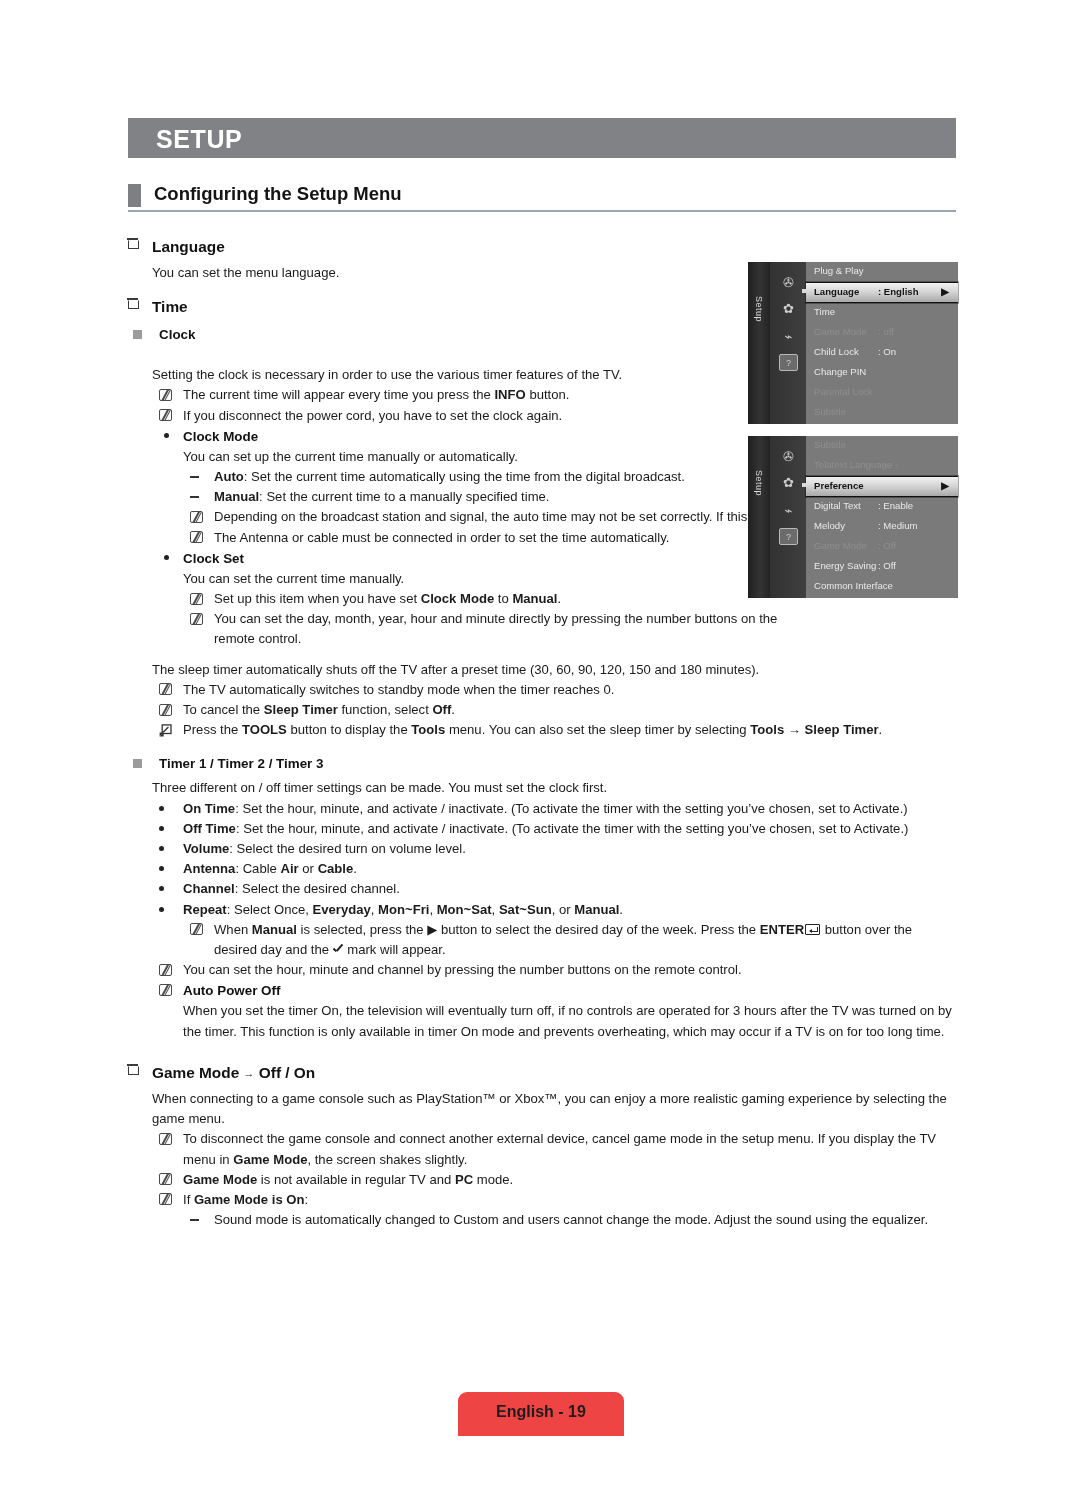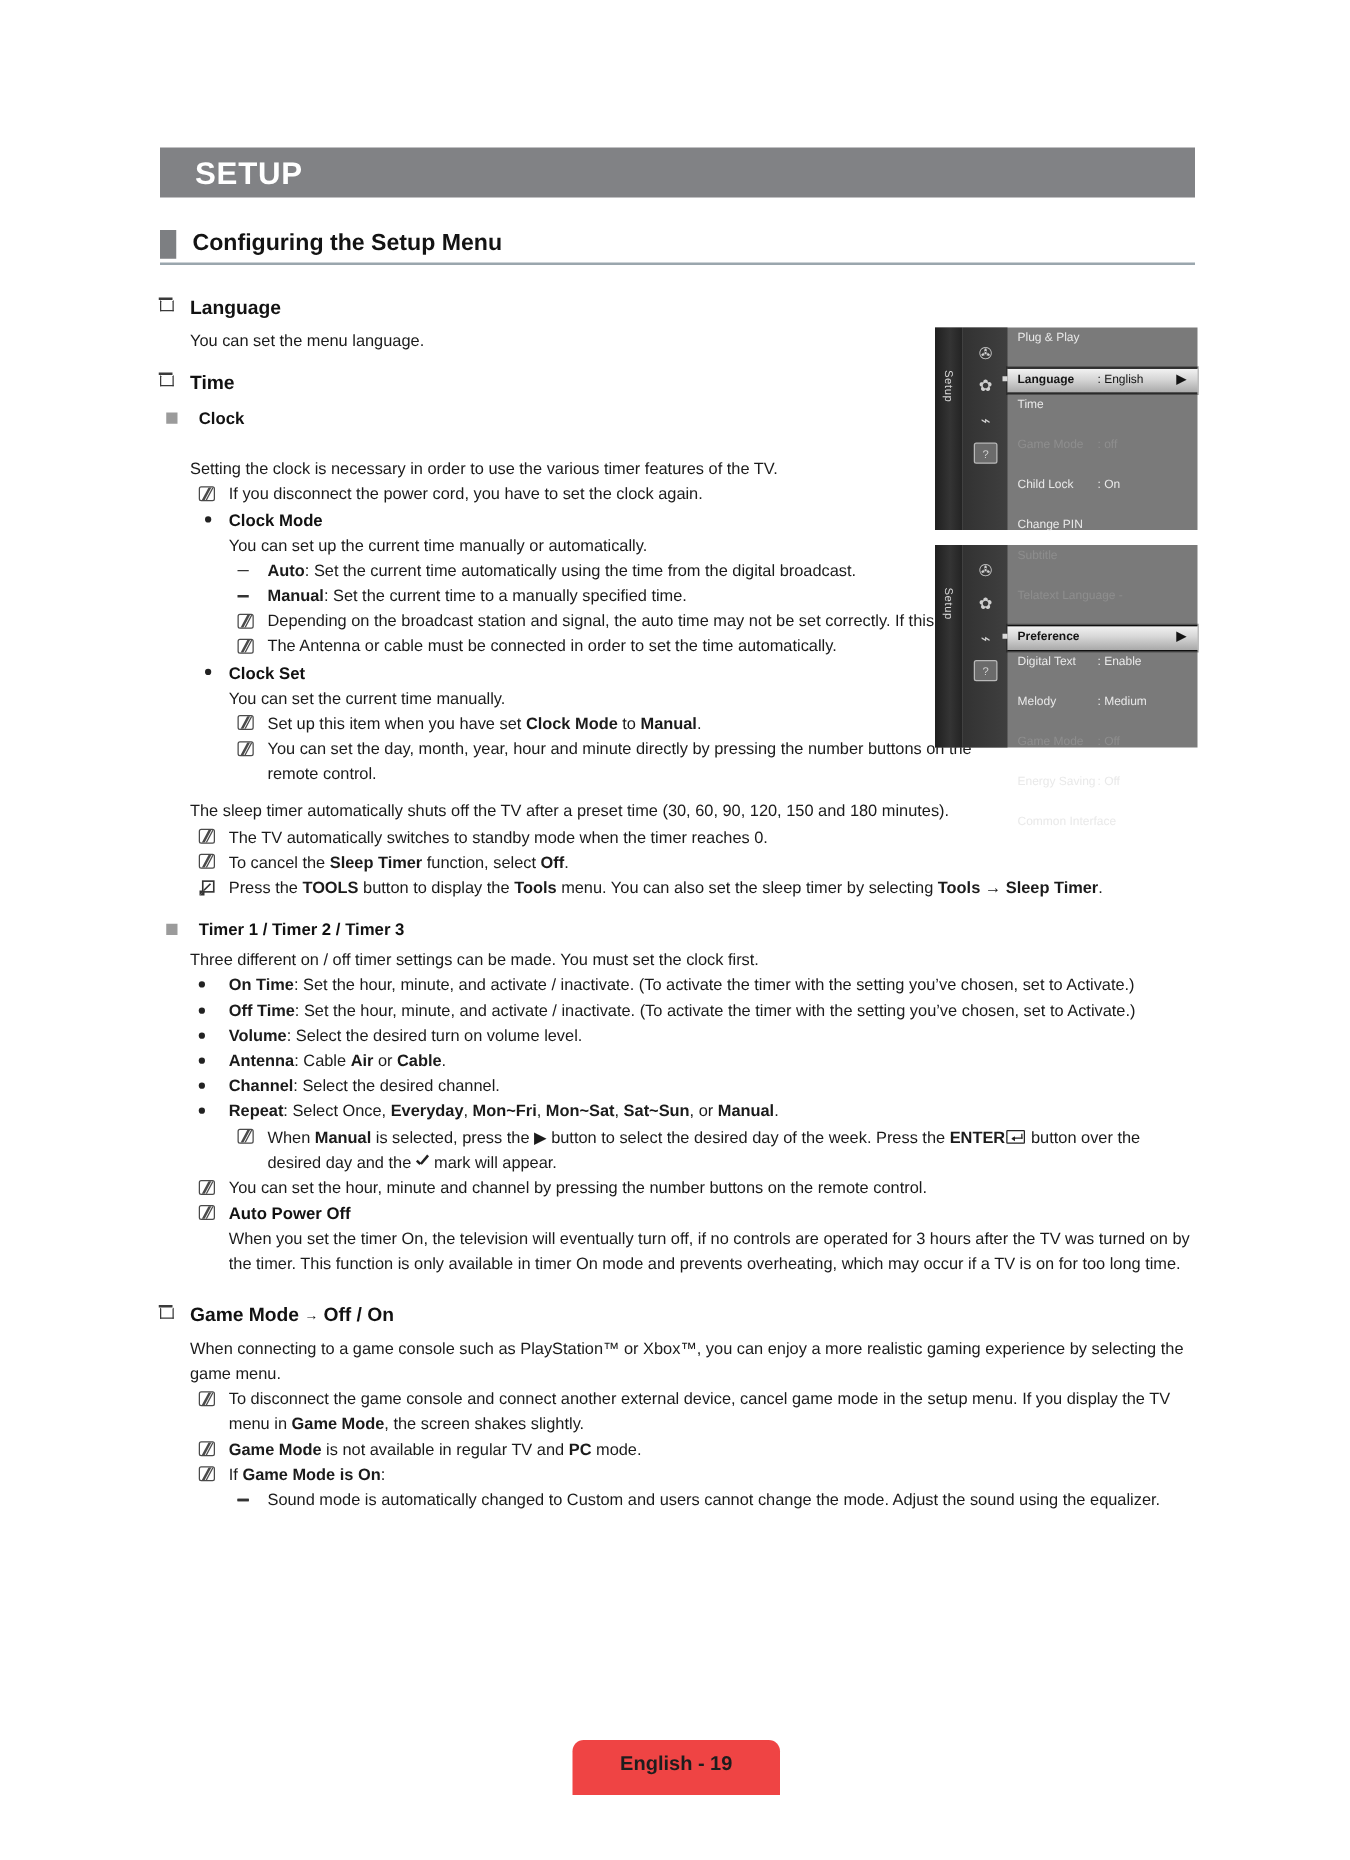--- a/index.html
+++ b/index.html
@@ -333,21 +333,21 @@
 
   .osd-list {
     position: absolute;
     left: 58px;
     top: 0;
     right: 0;
     bottom: 0;
   }
   .osd-item {
     position: relative;
-    height: 32px;
+    height: 20px;
     line-height: 18.3px;
     font-size: 9.6px;
     color: #e9e9e9;
     padding-left: 8px;
     box-sizing: border-box;
     white-space: nowrap;
   }
   .osd-item .val {
     position: absolute;
     left: 72px;
@@ -357,21 +357,21 @@
   .osd-item.sel {
     background: linear-gradient(180deg,#f2f2f2 0%,#d6d6d6 45%,#a9a9a9 100%);
     color: #141414;
     font-weight: bold;
     border-top: 1.6px solid #101010;
     border-bottom: 1.6px solid #101010;
     height: 21px;
     line-height: 18px;
     box-shadow: 0 0 0 1px rgba(0,0,0,0.35);
   }
-  .osd-item.sel .val { color: #141414; font-weight: normal; }
+  .osd-item.sel .val { color: #141414; font-weight: bold; }
   .osd-item.sel .caret {
     position: absolute;
     right: 9px;
     top: 0;
     font-size: 10px;
     color: #141414;
   }
   .osd-item.sel .nub {
     position: absolute;
     left: -4px;
@@ -436,20 +436,24 @@
     <div class="gap-s"></div>
 
     <div class="row i2 h-sub">
       <span class="mk mk-sq mi2"></span>
       <span class="txt">Clock</span>
     </div>
     <div class="row i1" style="margin-top:20px;">
       <span class="txt">Setting the clock is necessary in order to use the various timer features of the TV.</span>
     </div>
 
+    <div class="row i3">
+      <span class="mk mk-note mi3"></span>
+      <span class="txt"><span>The current time will appear every time you press the </span><b>INFO</b><span> button.</span></span>
+    </div>
     <div class="row i3">
       <span class="mk mk-note mi3"></span>
       <span class="txt">If you disconnect the power cord, you have to set the clock again.</span>
     </div>
 
     <div class="row i3 h-sub">
       <span class="mk mk-dot mi4"></span>
       <span class="txt">Clock Mode</span>
     </div>
     <div class="row i3">

